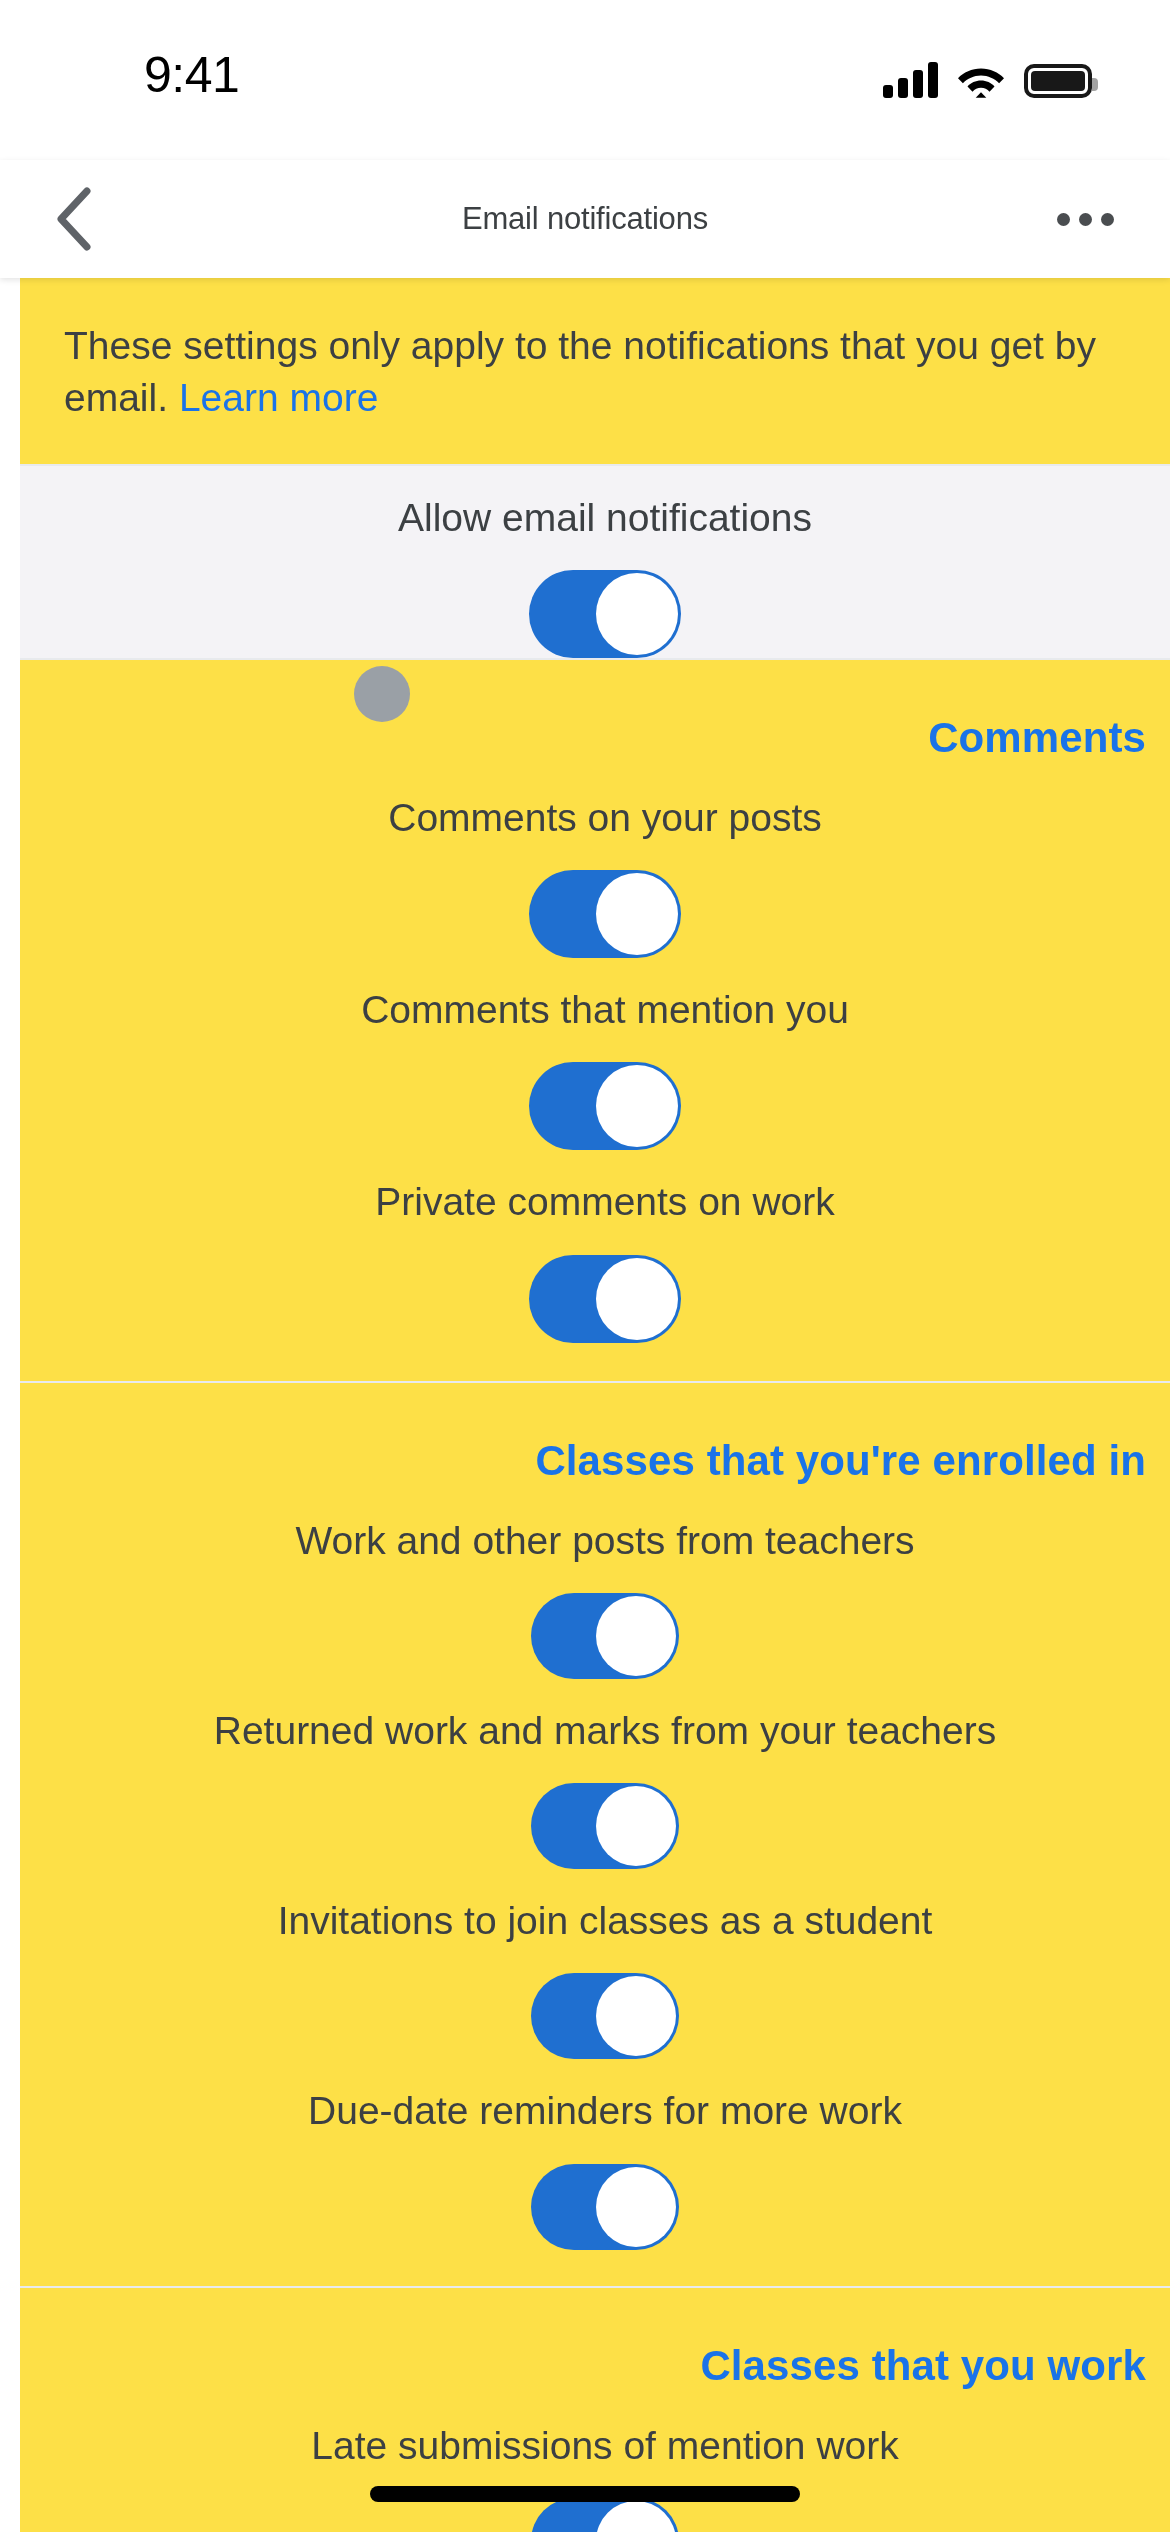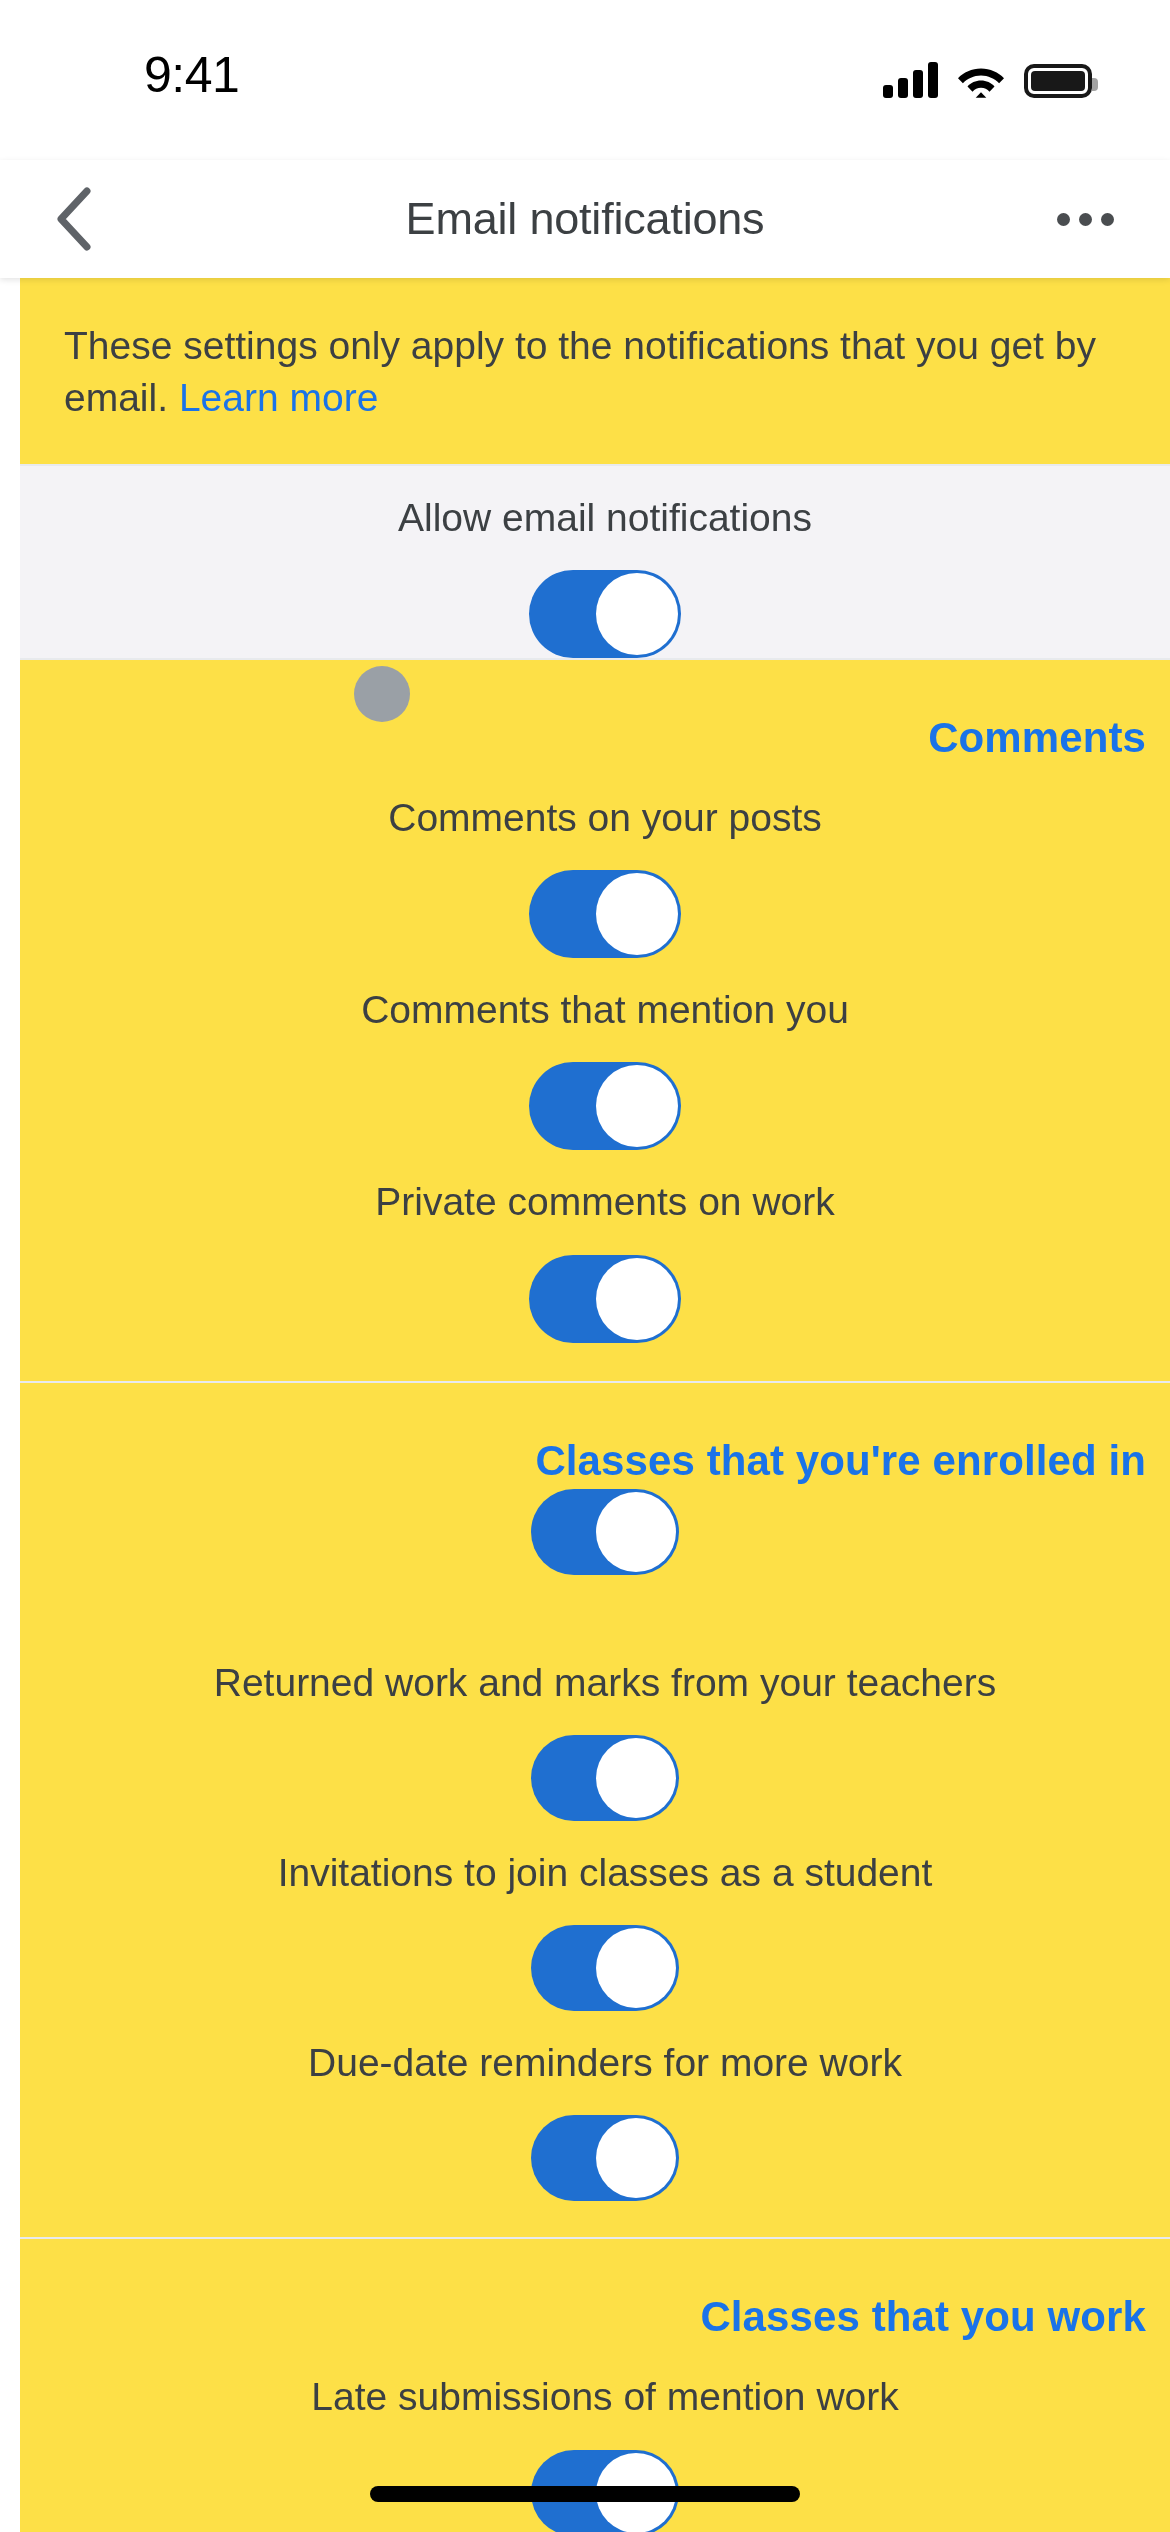--- a/index.html
+++ b/index.html
@@ -52,21 +52,21 @@
     box-shadow:0 2px 6px rgba(0,0,0,.11);
     z-index:5;
   }
   .back-btn {
     position:absolute; left:40px; top:50%; transform:translateY(-50%);
     width:70px; height:70px; display:flex; align-items:center; justify-content:center;
   }
   .back-btn svg { display:block; }
   .appbar-title {
     position:absolute; left:0; right:0; text-align:center;
-    font-size:45px; color:#3c4043; font-weight:400; letter-spacing:-0.2px;
+    font-size:31px; color:#3c4043; font-weight:400; letter-spacing:-0.2px;
   }
   .more-btn {
     position:absolute; right:48px; top:50%; transform:translateY(-50%);
     width:74px; height:74px; display:flex; align-items:center; justify-content:center; gap:9px;
   }
   .more-btn i { width:13px; height:13px; border-radius:50%; background:#4a4d50; display:block; }
 
   
   .content { position:relative; width:100%; background:#fde047;margin-left:20px; }
 
@@ -220,20 +220,21 @@
         </div>
       </div>
     </div>
 
     <div class="section-divider" style="margin-top:38px;"></div>
 
     <div class="section">
       <div class="section-title">Classes that you're enrolled in</div>
 
       <div class="row">
+        <div class="label">Work and other posts from teachers</div>
         <div class="toggle sm">
           <span class="knob"></span>
         </div>
       </div>
 
       <div class="row big">
         <div class="label" style="max-width:790px;">Returned work and marks from your teachers</div>
         <div class="toggle sm">
           <span class="knob"></span>
         </div>

